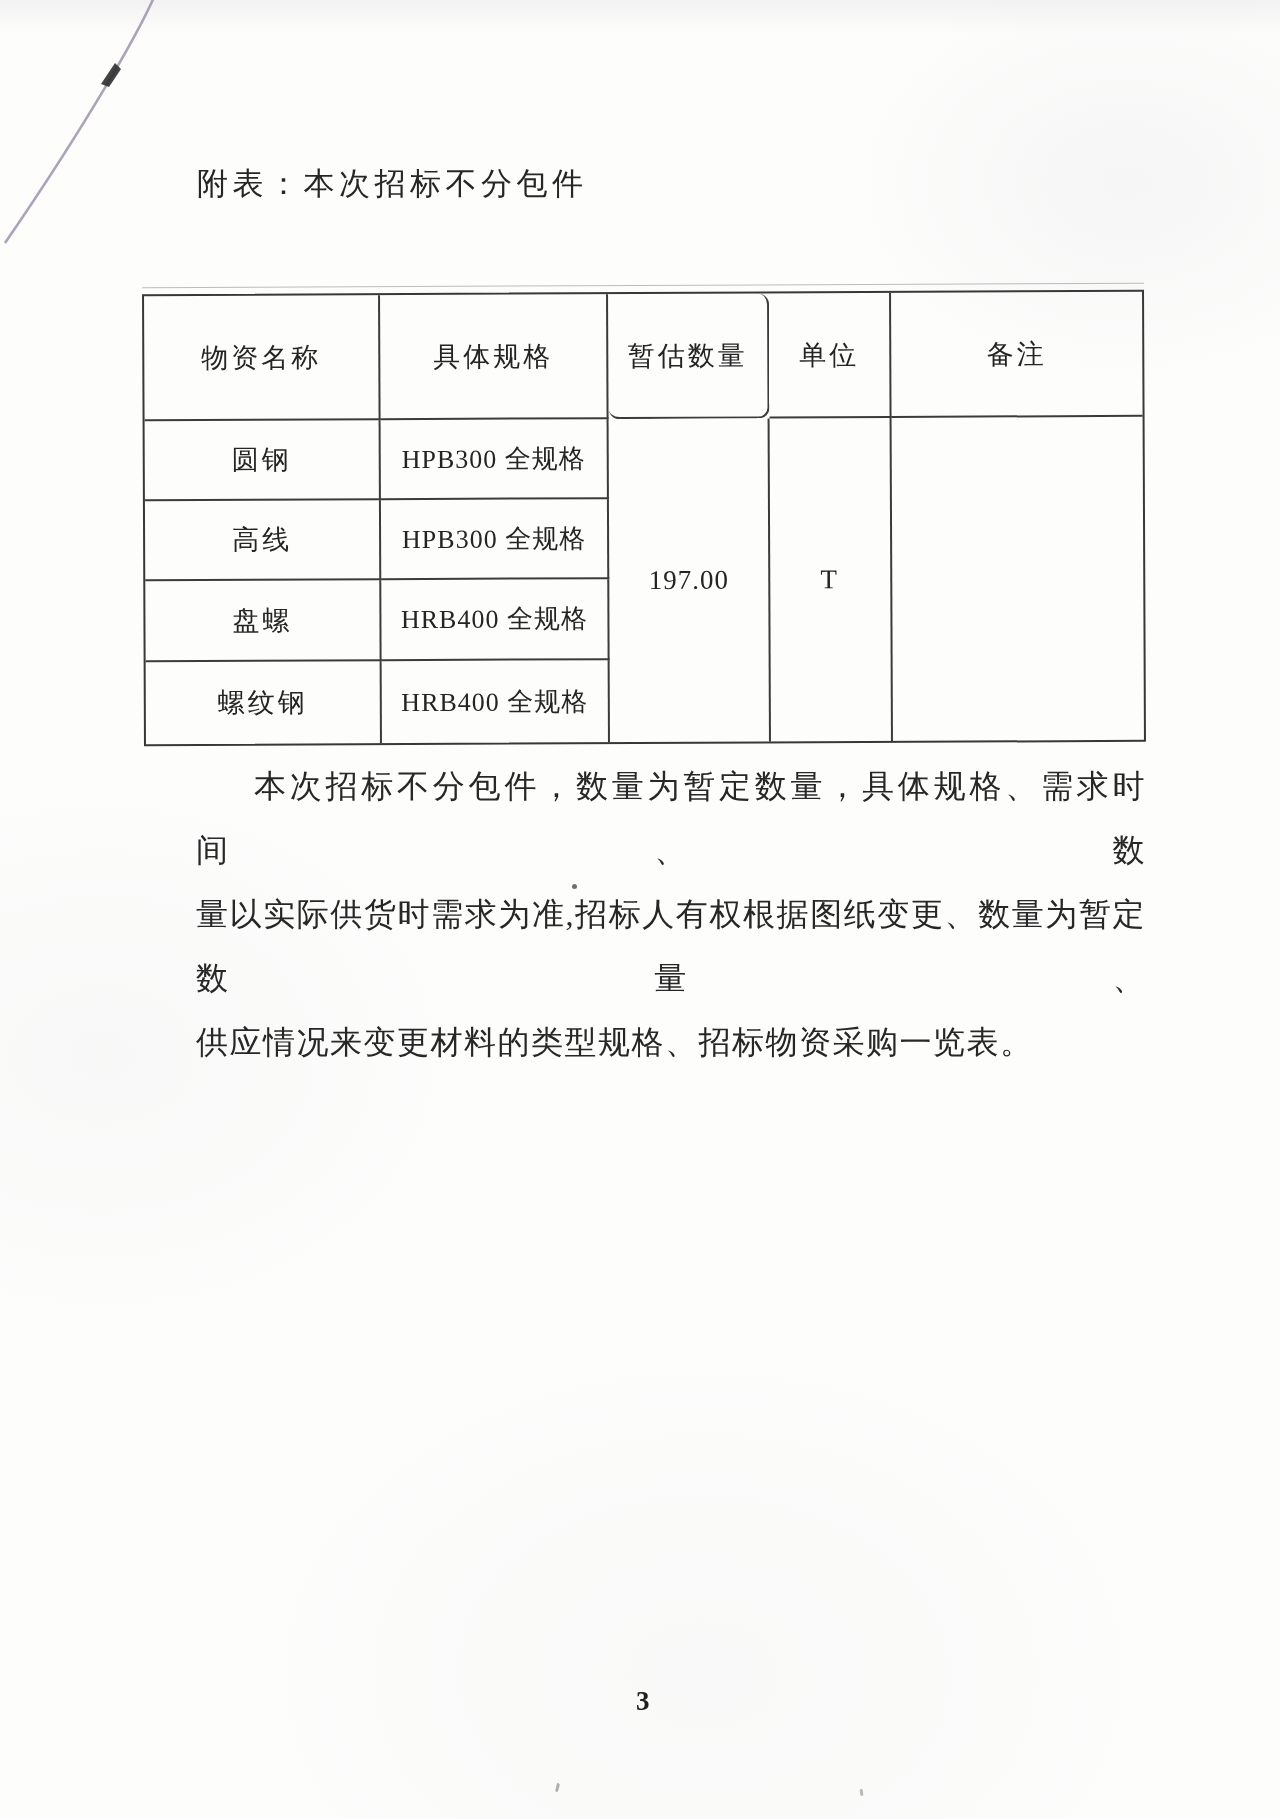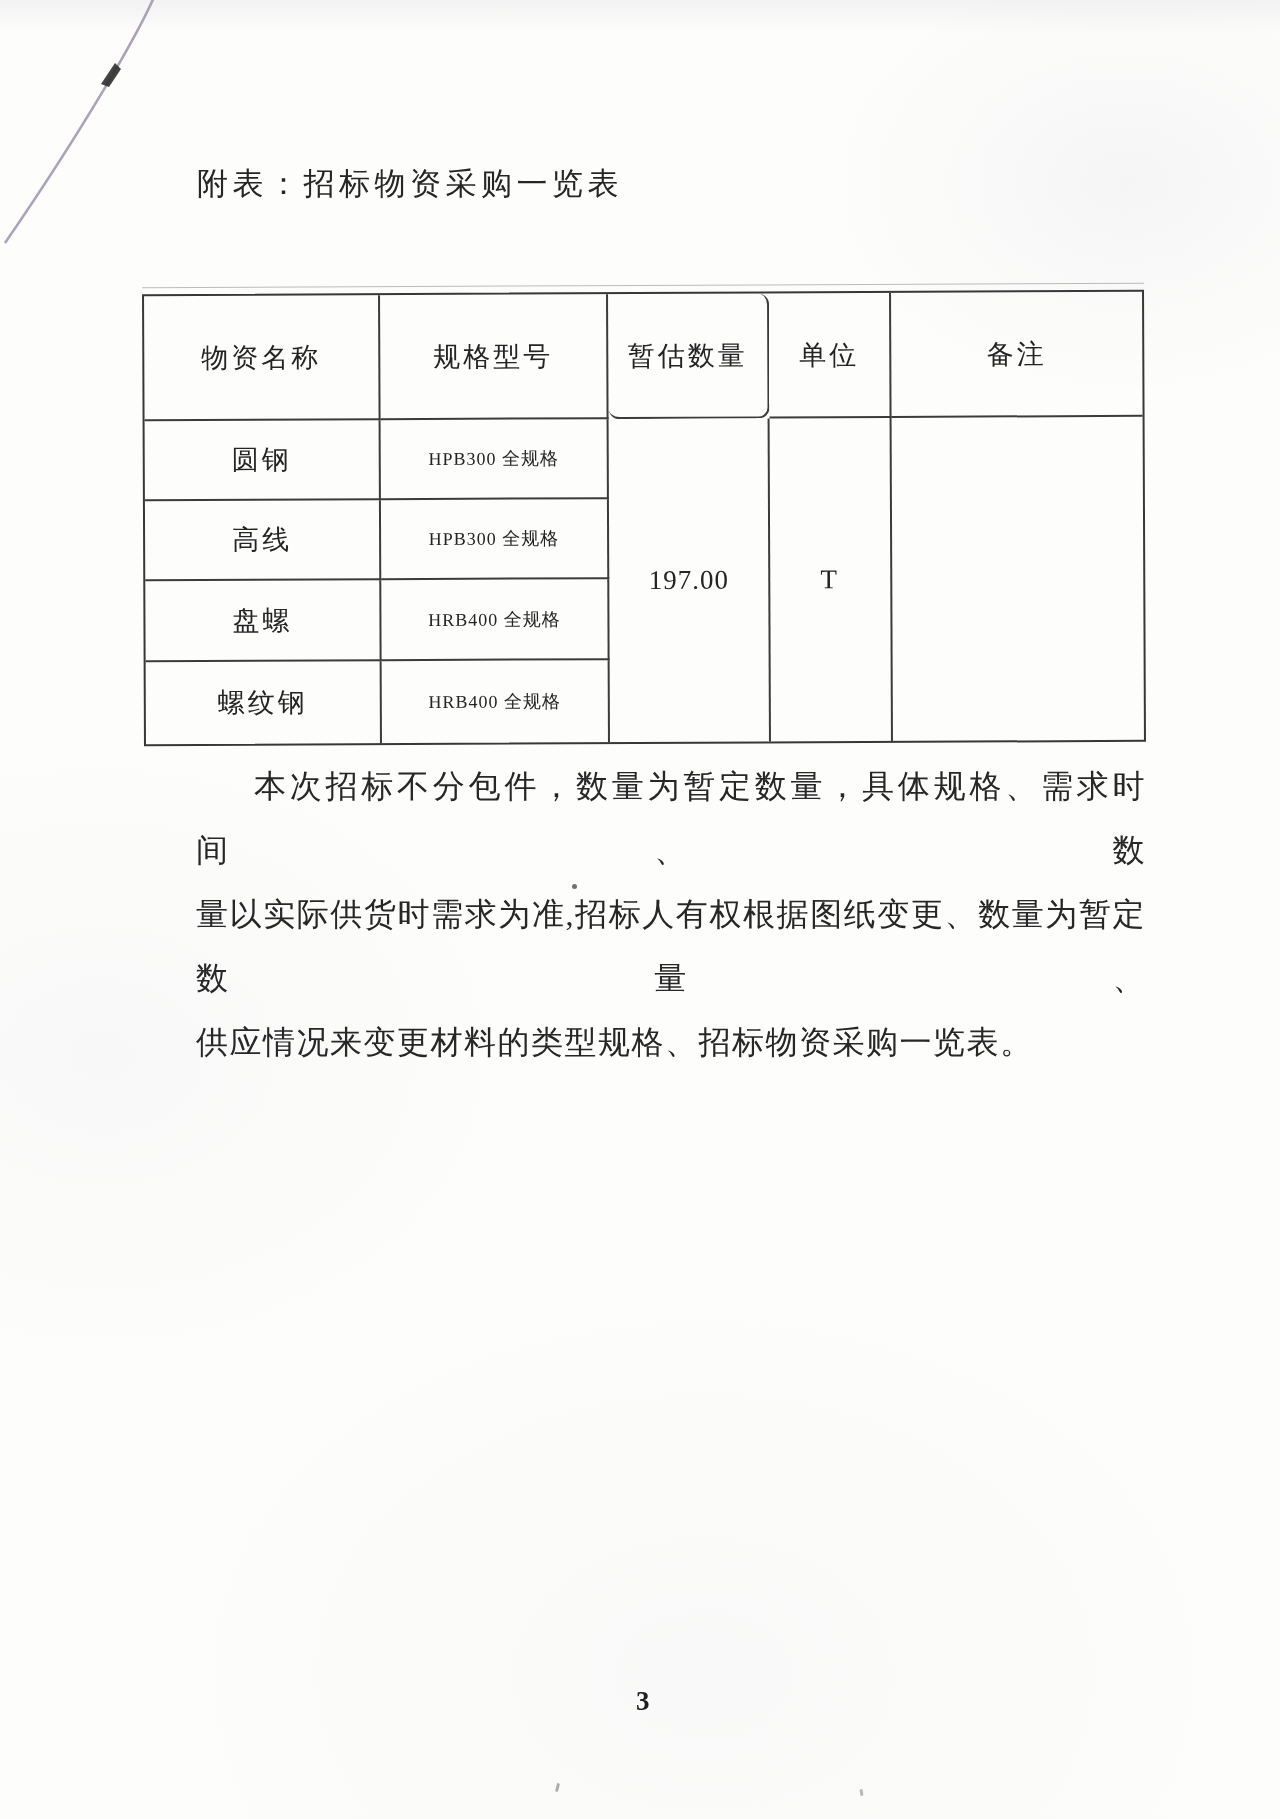--- a/index.html
+++ b/index.html
@@ -61,21 +61,21 @@
     box-sizing: border-box;
     border-right: 2px solid #3b3b3b;
     border-bottom: 2px solid #3b3b3b;
     display: flex;
     align-items: center;
     justify-content: center;
     font-size: 27px;
     color: #242424;
     letter-spacing: 3px;
   }
-  .cell.spec { font-size: 18px; letter-spacing: 1px; }
+  .cell.spec { font-size: 26px; letter-spacing: 1px; }
   .cell.no-r { border-right: none; }
   .cell.no-b { border-bottom: none; }
   .cell.qty  { letter-spacing: 1px; }
 
   
   .note {
     position: absolute;
     left: 196px;
     top: 754px;
     width: 950px;
@@ -123,26 +123,26 @@
 </head>
 <body>
 
 <div class="page">
 
   <svg class="scan-svg" width="210" height="260" viewBox="0 0 210 260">
     <path d="M157,-10 C142,28 84,128 5,243" fill="none" stroke="#9d93ad" stroke-width="2.6" opacity="0.85"></path>
     <polygon points="101,84 115,63 121,69 109,87" fill="#2f2f2f" opacity="0.9"></polygon>
   </svg>
 
-  <div class="doc-title">附表：招标物资采购一览表</div>
+  <div class="doc-title">附表：本次招标不分包件</div>
 
   <div class="ptable">
 
     <div class="cell" style="grid-column:1; grid-row:1;">物资名称</div>
-    <div class="cell" style="grid-column:2; grid-row:1;">规格型号</div>
+    <div class="cell" style="grid-column:2; grid-row:1;">具体规格</div>
     <div class="cell" style="grid-column:3; grid-row:1;border-radius:11px;">暂估数量</div>
     <div class="cell" style="grid-column:4; grid-row:1;text-align:right;">单位</div>
     <div class="cell no-r" style="grid-column:5; grid-row:1;">备注</div>
 
     <div class="cell" style="grid-column:1; grid-row:2;">圆钢</div>
     <div class="cell spec" style="grid-column:2; grid-row:2;">HPB300 全规格</div>
 
     <div class="cell" style="grid-column:1; grid-row:3;">高线</div>
     <div class="cell spec" style="grid-column:2; grid-row:3;">HPB300 全规格</div>
 

